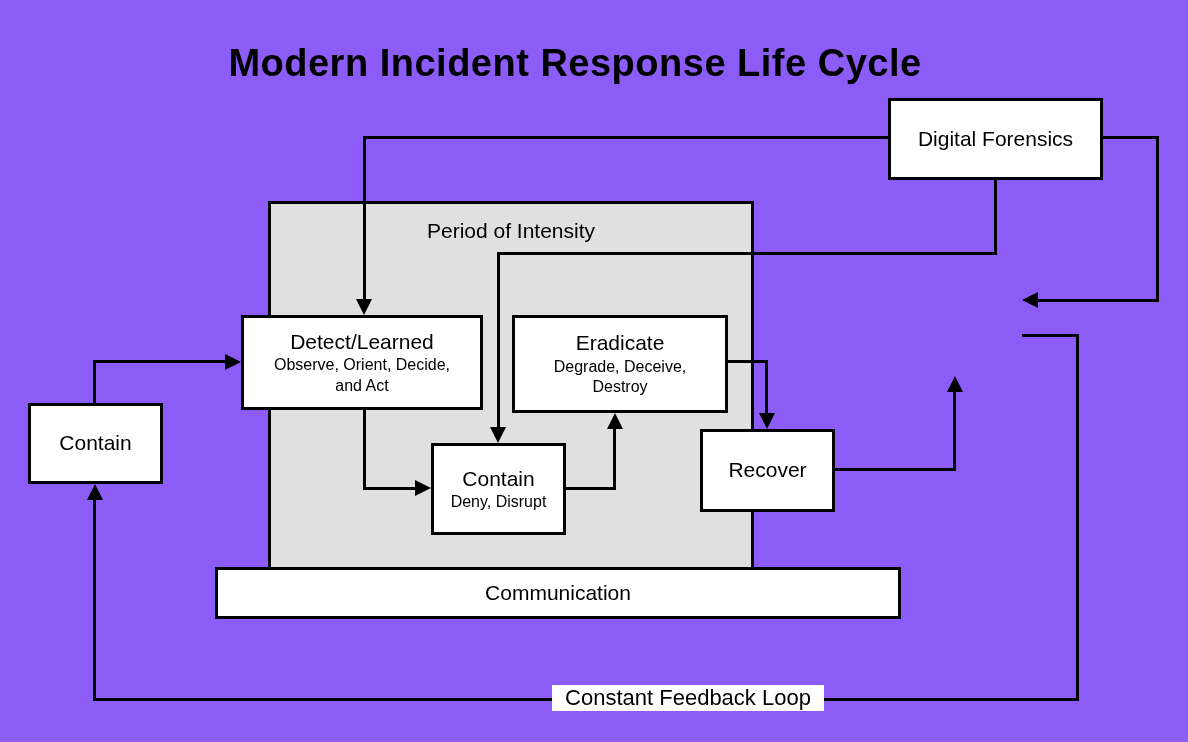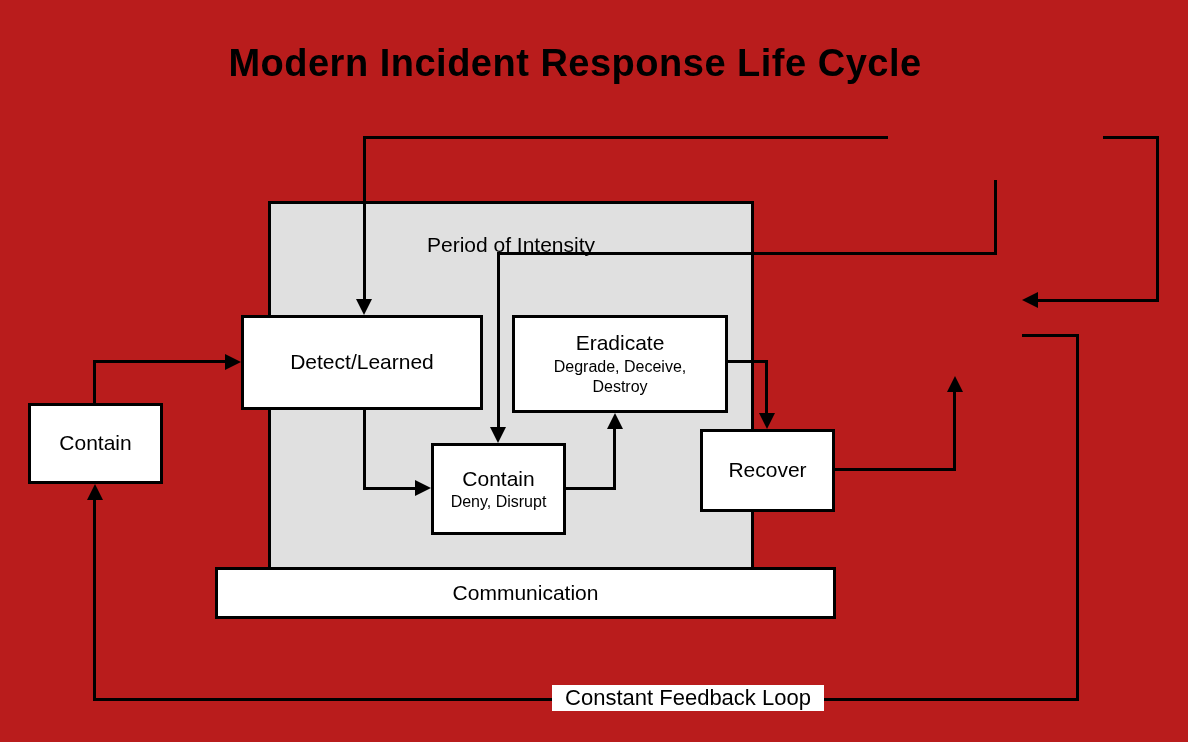--- a/index.html
+++ b/index.html
@@ -1,19 +1,19 @@
 <!DOCTYPE html>
 <html><head>
 <meta charset="utf-8">
 <style>
   html,body { margin:0; padding:0; background:#ffffff; }
   .canvas {
     position:relative;
     width:1188px; height:742px;
-    background:#b91c1c;
+    background:#8b5cf6;
     font-family:"Liberation Sans", sans-serif;
     color:#000;
     overflow:hidden;
   }
   .title {
     position:absolute; left:0; top:42px; width:1150px;
     text-align:center; font-size:38px; font-weight:bold;
     letter-spacing:0.5px;
   }
   .box {
@@ -22,38 +22,38 @@
     display:flex; flex-direction:column;
     align-items:center; justify-content:center;
     text-align:center;
   }
   .intensity {
     position:absolute; box-sizing:border-box;
     background:#e0e0e0; border:3px solid #000;
     left:268px; top:201px; width:486px; height:369px;
     text-align:center;
   }
-  .intensity .label { display:block; padding-top:28px; }
+  .intensity .label { display:block; padding-top:14px; }
   .label { font-size:21px; line-height:1.25; white-space:pre-line; }
   .sublabel { font-size:16px; line-height:1.28; white-space:pre-line; }
   .lh, .lv { position:absolute; background:#000; }
   .lh { height:3px; } .lv { width:3px; }
   .arr { position:absolute; width:0; height:0; }
   .arr-r { border-top:8px solid transparent; border-bottom:8px solid transparent; border-left:16px solid #000; }
   .arr-l { border-top:8px solid transparent; border-bottom:8px solid transparent; border-right:16px solid #000; }
   .arr-u { border-left:8px solid transparent; border-right:8px solid transparent; border-bottom:16px solid #000; }
   .arr-d { border-left:8px solid transparent; border-right:8px solid transparent; border-top:16px solid #000; }
   .box-forensics { left:888px; top:98px;  width:215px; height:82px; }
   .box-lessons   { left:887px; top:295px; width:135px; height:81px; }
   .box-prepare   { left:28px;  top:403px; width:135px; height:81px; }
   .box-detect    { left:241px; top:315px; width:242px; height:95px; }
   .box-eradicate { left:512px; top:315px; width:216px; height:98px; }
   .box-contain   { left:431px; top:443px; width:135px; height:92px; }
   .box-recover   { left:700px; top:429px; width:135px; height:83px; }
-  .box-comm      { left:215px; top:567px; width:621px; height:52px; }
+  .box-comm      { left:215px; top:567px; width:686px; height:52px; }
   .fb-label {
     position:absolute; left:552px; top:685px; width:272px;
     text-align:center; font-size:22px; background:#ffffff;
   }
 </style>
 </head>
 <body>
 
 <div class="canvas">
 
@@ -118,28 +118,33 @@
     <div class="lv" style="left:1076px; top:334px; height:367px;"></div>
     <div class="lh" style="left:93px; top:698px; width:986px;"></div>
     <div class="lv" style="left:93px; top:498px; height:203px;"></div>
     <div class="arr arr-u" style="left:87px; top:484px;"></div>
   </div>
 
   <div class="box box-comm">
     <span class="label">Communication</span>
   </div>
 
+  <div class="box box-forensics">
+    <span class="label">Digital Forensics</span>
+  </div>
 
 
   <div class="box box-prepare">
     <span class="label">Contain</span>
   </div>
 
   <div class="box box-detect">
     <span class="label">Detect/Learned</span>
+    <span class="sublabel">Observe, Orient, Decide,
+and Act</span>
   </div>
 
   <div class="box box-eradicate">
     <span class="label">Eradicate</span>
     <span class="sublabel">Degrade, Deceive,
 Destroy</span>
   </div>
 
   <div class="box box-contain">
     <span class="label">Contain</span>

